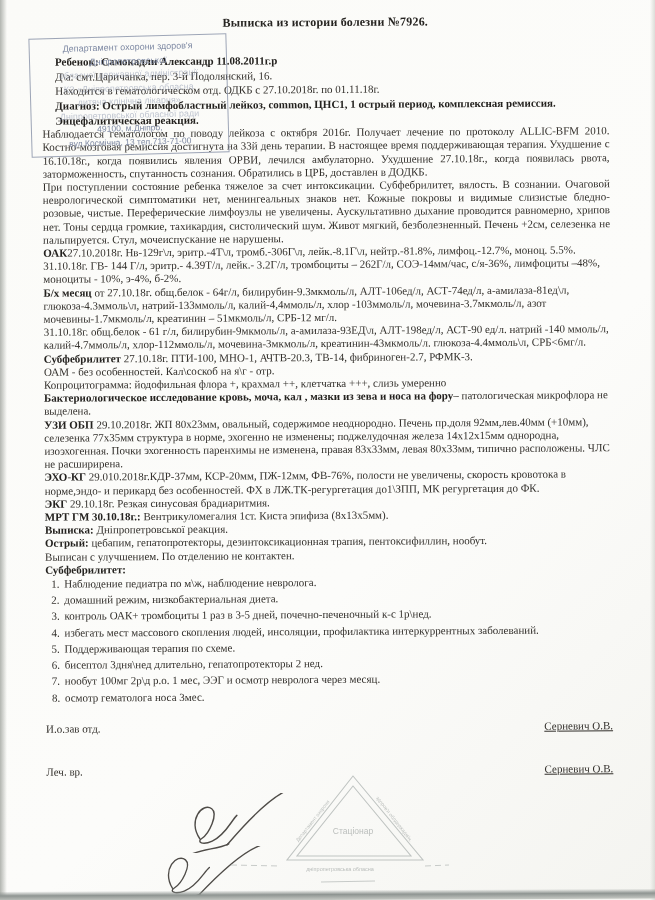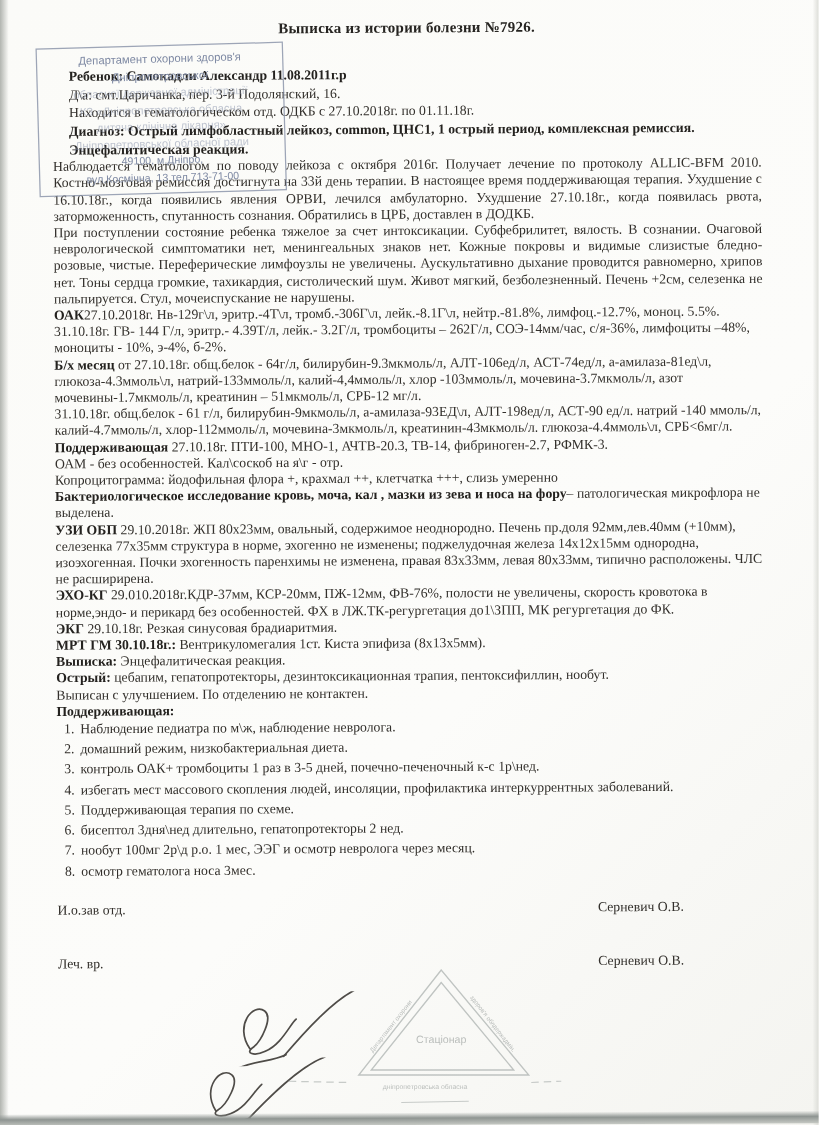--- a/index.html
+++ b/index.html
@@ -50,21 +50,21 @@
   b.lead{color:#24221f;}
   .rec-list{
     margin:1px 0 0 0;padding:0 0 0 17px;
   }
   .rec-list li{
     line-height:13.2px;margin:0 0 3px 0;padding-left:2px;
   }
   .sig-row{display:flex;align-items:baseline;}
   .sig-row.first{margin-top:18px;}
   .sig-row.second{margin-top:30px;}
-  .sig-name{margin-left:auto;margin-right:66px;}
+  .sig-name{margin-left:auto;text-decoration:underline;}
   
   .stamp-top{
     position:absolute;left:30px;top:36px;width:190px;
     border:1.5px solid rgba(125,136,160,.75);
     padding:4px 3px 5px 3px;
     transform:rotate(-1.6deg);
     text-align:center;
     font-family:"Liberation Sans","DejaVu Sans",sans-serif;
     font-size:9px;line-height:13.5px;color:#7e89a3;
     z-index:3;background:transparent;
@@ -106,33 +106,33 @@
       <p class="line diag"><span>Диагноз: Острый лимфобластный лейкоз, common, ЦНС1, 1 острый период, комплексная ремиссия. Энцефалитическая реакция.</span></p>
     </div>
 
     <p class="par just"><span>Наблюдается гематологом по поводу лейкоза с октября 2016г. Получает лечение по протоколу ALLIC-BFM 2010. Костно-мозговая ремиссия достигнута на 33й день терапии. В настоящее время поддерживающая терапия. Ухудшение с 16.10.18г., когда появились явления ОРВИ, лечился амбулаторно. Ухудшение 27.10.18г., когда появилась рвота, заторможенность, спутанность сознания. Обратились в ЦРБ, доставлен в ДОДКБ.</span></p>
     <p class="par just"><span>При поступлении состояние ребенка тяжелое за счет интоксикации. Субфебрилитет, вялость. В сознании. Очаговой неврологической симптоматики нет, менингеальных знаков нет. Кожные покровы и видимые слизистые бледно-розовые, чистые. Переферические лимфоузлы не увеличены. Аускультативно дыхание проводится равномерно, хрипов нет. Тоны сердца громкие, тахикардия, систолический шум. Живот мягкий, безболезненный. Печень +2см, селезенка не пальпируется. Стул, мочеиспускание не нарушены.</span></p>
 
     <p class="par gap"><b class="lead">ОАК</b><span>27.10.2018г. Нв-129г\л, эритр.-4Т\л, тромб.-306Г\л, лейк.-8.1Г\л, нейтр.-81.8%, лимфоц.-12.7%, моноц. 5.5%.</span></p>
     <p class="par"><span>31.10.18г. ГВ- 144 Г/л, эритр.- 4.39Т/л, лейк.- 3.2Г/л,  тромбоциты – 262Г/л, СОЭ-14мм/час, с/я-36%, лимфоциты –48%, моноциты - 10%, э-4%, б-2%.</span></p>
     <p class="par"><b class="lead">Б/х месяц</b><span> от 27.10.18г. общ.белок - 64г/л, билирубин-9.3мкмоль/л, АЛТ-106ед/л, АСТ-74ед/л, а-амилаза-81ед\л, глюкоза-4.3ммоль\л,  натрий-133ммоль/л, калий-4,4ммоль/л, хлор -103ммоль/л, мочевина-3.7мкмоль/л, азот мочевины-1.7мкмоль/л, креатинин – 51мкмоль/л, СРБ-12 мг/л.</span></p>
     <p class="par"><span>31.10.18г. общ.белок - 61 г/л, билирубин-9мкмоль/л, а-амилаза-93ЕД\л, АЛТ-198ед/л, АСТ-90 ед/л. натрий -140 ммоль/л, калий-4.7ммоль/л, хлор-112ммоль/л, мочевина-3мкмоль/л, креатинин-43мкмоль/л. глюкоза-4.4ммоль\л, СРБ&lt;6мг/л.</span></p>
-    <p class="par"><b class="lead">Поддерживающая</b><span> 27.10.18г. ПТИ-100, МНО-1, АЧТВ-20.3, ТВ-14, фибриноген-2.7, РФМК-3.</span></p>
+    <p class="par"><b class="lead">Субфебрилитет</b><span> 27.10.18г. ПТИ-100, МНО-1, АЧТВ-20.3, ТВ-14, фибриноген-2.7, РФМК-3.</span></p>
     <p class="par"><span>ОАМ - без особенностей. Кал\соскоб на я\г - отр.</span></p>
     <p class="par"><span>Копроцитограмма: йодофильная флора +, крахмал ++, клетчатка +++, слизь умеренно</span></p>
     <p class="par"><b class="lead">Бактериологическое иcследование кровь, моча, кал , мазки из зева и носа на фору</b><span>– патологическая микрофлора не выделена.</span></p>
     <p class="par"><b class="lead">УЗИ ОБП</b><span> 29.10.2018г. ЖП 80х23мм, овальный, содержимое неоднородно. Печень пр.доля 92мм,лев.40мм (+10мм), селезенка 77х35мм структура в норме, эхогенно не изменены; поджелудочная железа 14х12х15мм однородна, изоэхогенная. Почки эхогенность паренхимы не изменена, правая 83х33мм, левая 80х33мм, типично расположены. ЧЛС не расширирена.</span></p>
     <p class="par"><b class="lead">ЭХО-КГ</b><span> 29.010.2018г.КДР-37мм, КСР-20мм, ПЖ-12мм, ФВ-76%, полости не увеличены,  скорость кровотока в норме,эндо- и перикард без особенностей. ФХ в ЛЖ.ТК-регургетация до1\ЗПП, МК регургетация до ФК.</span></p>
     <p class="par"><b class="lead">ЭКГ</b><span> 29.10.18г. Резкая синусовая брадиаритмия.</span></p>
     <p class="par"><b class="lead">МРТ ГМ 30.10.18г.:</b><span> Вентрикуломегалия 1ст. Киста эпифиза (8х13х5мм).</span></p>
-    <p class="par"><b class="lead">Выписка:</b><span> Энцефалитическая реакция.</span></p>
+    <p class="par"><b class="lead">Выписка:</b><span> Дніпропетровської реакция.</span></p>
     <p class="par"><b class="lead">Острый:</b><span> цебапим, гепатопротекторы, дезинтоксикационная трапия, пентоксифиллин, нообут.</span></p>
     <p class="par"><span>Выписан с улучшением. По отделению не контактен.</span></p>
 
-    <p class="par"><b class="lead">Поддерживающая:</b></p>
+    <p class="par"><b class="lead">Субфебрилитет:</b></p>
     <ol class="rec-list">
       <li><span>Наблюдение педиатра по м\ж, наблюдение невролога.</span></li>
       <li><span>домашний режим, низкобактериальная диета.</span></li>
       <li><span>контроль ОАК+ тромбоциты 1 раз в 3-5 дней, почечно-печеночный к-с 1р\нед.</span></li>
       <li><span>избегать мест массового скопления людей, инсоляции, профилактика интеркуррентных заболеваний.</span></li>
       <li><span>Поддерживающая терапия по схеме.</span></li>
       <li><span>бисептол 3дня\нед длительно, гепатопротекторы 2 нед.</span></li>
       <li><span>нообут 100мг 2р\д р.о. 1 мес, ЭЭГ  и осмотр невролога через месяц.</span></li>
       <li><span>осмотр гематолога носа 3мес.</span></li>
     </ol>

